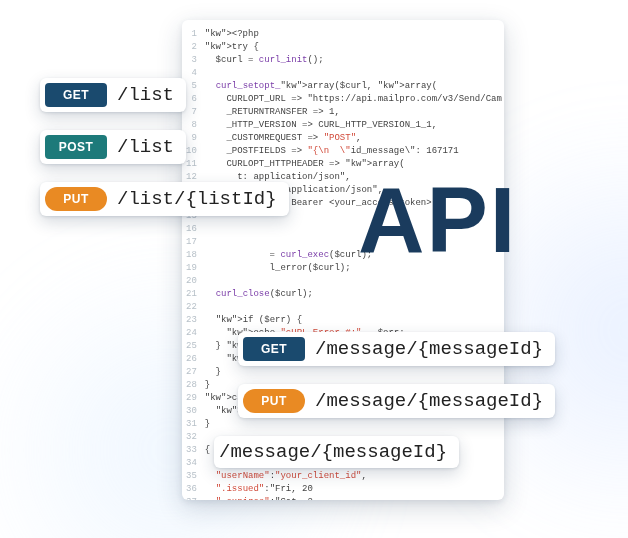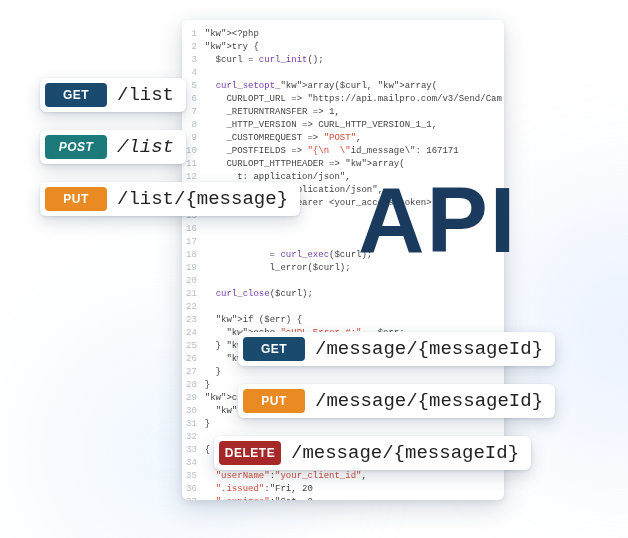--- a/index.html
+++ b/index.html
@@ -11,21 +11,21 @@
   .code-inner{display:flex;font-family:Consolas,"Courier New",monospace;font-size:9px;line-height:13px;white-space:pre;padding:8px 8px 8px 4px;color:#333;}
   .gutter{text-align:right;color:#b7c0c8;padding-right:8px;user-select:none;}
   .src{color:#444;}
   .src .str{color:#d14a3a;}
   .src .fn{color:#7a3da8;font-family:Liberation Mono, monospace;}
   .api-label{position:absolute;left:358px;top:168px;font-weight:700;font-size:92px;letter-spacing:2px;color:#1a3b5d;font-family:Arial,Helvetica,sans-serif;}
   .pill{position:absolute;display:flex;align-items:center;background:#fff;border-radius:6px;box-shadow:0 6px 16px rgba(30,50,80,.18),0 1px 3px rgba(30,50,80,.14);padding:5px 12px 5px 5px;gap:10px;}
   .method{display:inline-flex;align-items:center;justify-content:center;min-width:62px;height:24px;border-radius:4px;color:#fff;font-weight:700;font-size:12px;letter-spacing:.5px;font-family:Arial,sans-serif;}
   .method.get{background:#1a4a6e;}
   .method.post{background:#1d7a7a;}
-  .method.put{background:#e98a23;}
+  .method.put{background:#e98a23;border-radius:14px;}
   .method.delete{background:#a62828;}
   .path{font-family:Consolas,"Courier New",monospace;font-size:19px;color:#222;}
 </style>
 </head>
 <body>
 
 <div class="stage">
   <div class="glow a"></div>
   <div class="glow b"></div>
 
@@ -119,34 +119,33 @@
 </div>
     </div>
   </div>
 
   <div class="api-label">API</div>
 
   <div class="pill" style="left:40px;top:78px;">
     <span class="method get">GET</span>
     <span class="path">/list</span>
   </div>
-  <div class="pill" style="left:40px;top:130px;font-style:italic;">
+  <div class="pill" style="left:40px;top:130px;">
     <span class="method post">POST</span>
     <span class="path">/list</span>
   </div>
   <div class="pill" style="left:40px;top:182px;">
     <span class="method put">PUT</span>
-    <span class="path">/list/{message}</span>
+    <span class="path">/list/{listId}</span>
   </div>
 
   <div class="pill" style="left:238px;top:332px;">
     <span class="method get">GET</span>
     <span class="path">/message/{messageId}</span>
   </div>
   <div class="pill" style="left:238px;top:384px;">
     <span class="method put">PUT</span>
     <span class="path">/message/{messageId}</span>
   </div>
   <div class="pill" style="left:214px;top:436px;">
-    <span class="method delete">DELETE</span>
     <span class="path">/message/{messageId}</span>
   </div>
 </div>
 
 </body></html>

